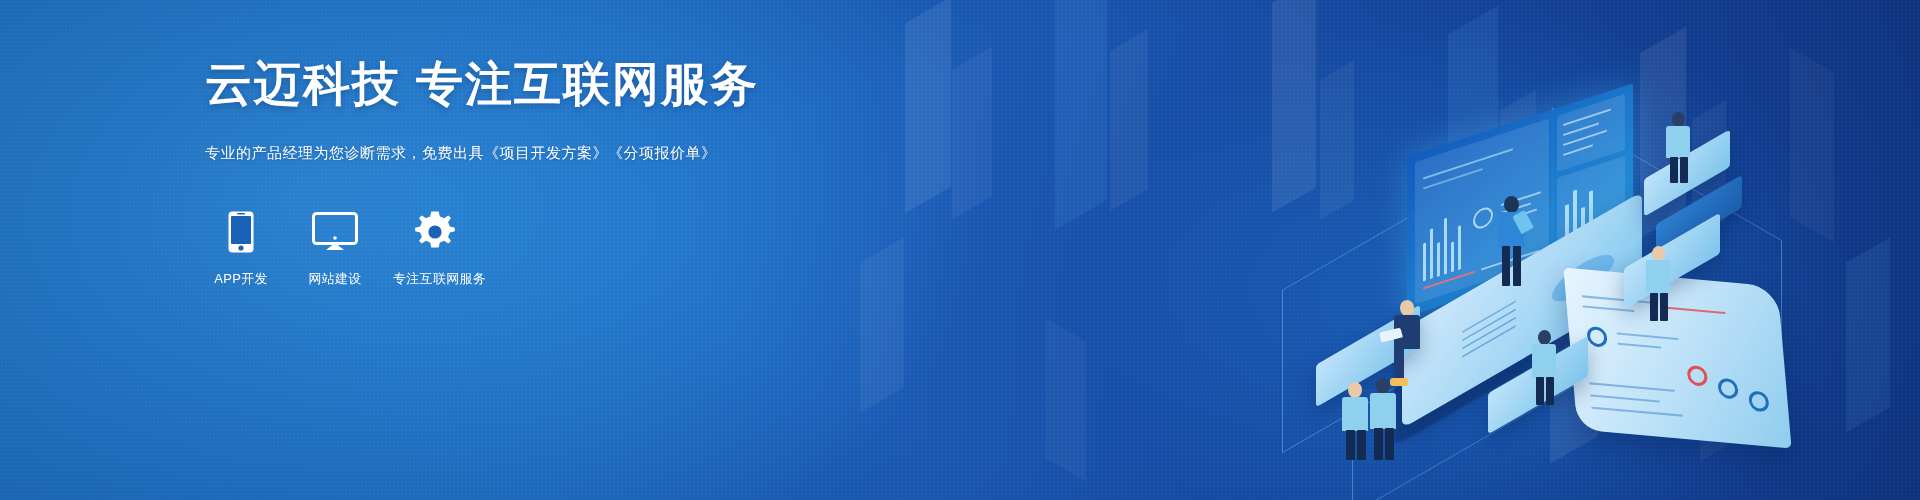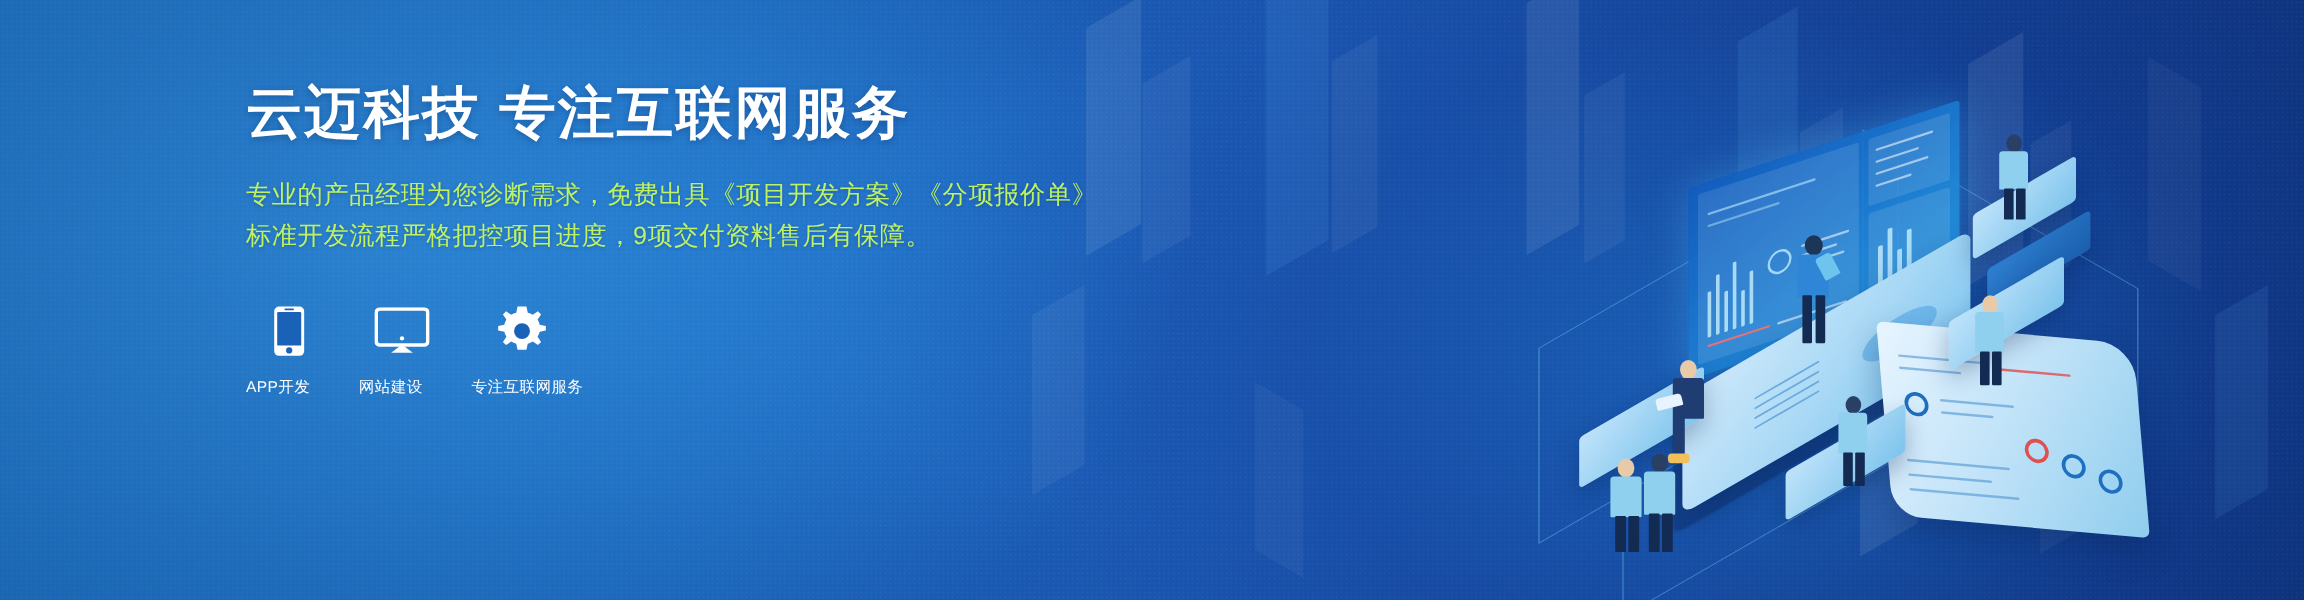--- a/index.html
+++ b/index.html
@@ -50,53 +50,54 @@
     border-radius: 1px;
   }
   .iso-block.b2 { background: rgba(255,255,255,0.085); }
   .iso-block.b3 { background: rgba(120,200,255,0.10); }
   .iso-block.d1 { transform: skewY(30deg); background: rgba(255,255,255,0.045); }
 
   
   .content {
     position: absolute;
     left: 205px;
-    top: 66px;
+    top: 56px;
     width: 760px;
     z-index: 6;
   }
   .title {
     color: #ffffff;
     font-size: 47px;
     font-weight: bold;
     letter-spacing: 2px;
     line-height: 1.2;
     margin: 0 0 24px 0;
     text-shadow: 0 2px 6px rgba(4,30,80,.30);
     white-space: nowrap;
   }
   .subtitle {
-    color: #bef264;
-    font-size: 21px;
+    color: #ffffff;
+    font-size: 15px;
     line-height: 34px;
     letter-spacing: .5px;
     margin: 0;
     white-space: nowrap;
     text-shadow: 0 1px 3px rgba(4,30,80,.25);
   }
 
   
   .services {
     display: flex;
     align-items: flex-start;
     margin-top: 40px;
   }
   .service {
     width: 72px;
     margin-right: 22px;
+    text-align: center;
     cursor: pointer;
   }
   .service-icon {
     height: 44px;
     display: flex;
     align-items: center;
     justify-content: center;
     margin-bottom: 16px;
   }
   .service-icon svg { display: block; }
@@ -349,21 +350,20 @@
       <div class="p-head" style="left:286px; top:330px; width:13px; height:15px; background:#2a3f66;"></div>
       <div class="p-body" style="left:280px; top:344px; width:24px; height:34px; background:#8fd0ef;"></div>
       <div class="p-leg" style="left:284px; top:377px; width:8px;  height:28px;"></div>
       <div class="p-leg" style="left:294px; top:377px; width:8px;  height:28px;"></div>
     </div>
   </div>
 
   <div class="content">
     <h1 class="title">云迈科技 专注互联网服务</h1>
     <p class="subtitle">专业的产品经理为您诊断需求，免费出具《项目开发方案》《分项报价单》</p>
-    <p class="subtitle">标准开发流程严格把控项目进度，9项交付资料售后有保障。</p>
 
     <div class="services">
 
       <div class="service">
         <div class="service-icon">
           <svg width="26" height="42" viewBox="0 0 26 42">
             <rect x="0.5" y="0.5" width="25" height="41" rx="4" ry="4" fill="#ffffff"></rect>
             <rect x="3" y="5" width="20" height="28" rx="1" fill="#1a62b8"></rect>
             <rect x="9" y="2" width="8" height="1.6" rx="0.8" fill="#1a62b8"></rect>
             <circle cx="13" cy="37" r="2.6" fill="#1a62b8"></circle>

